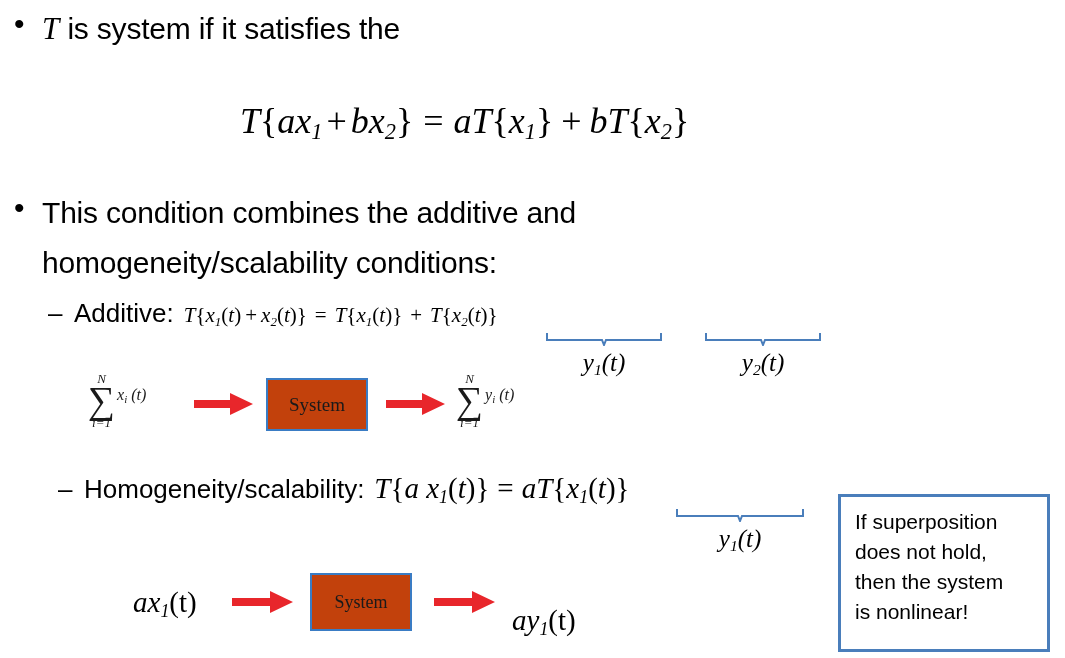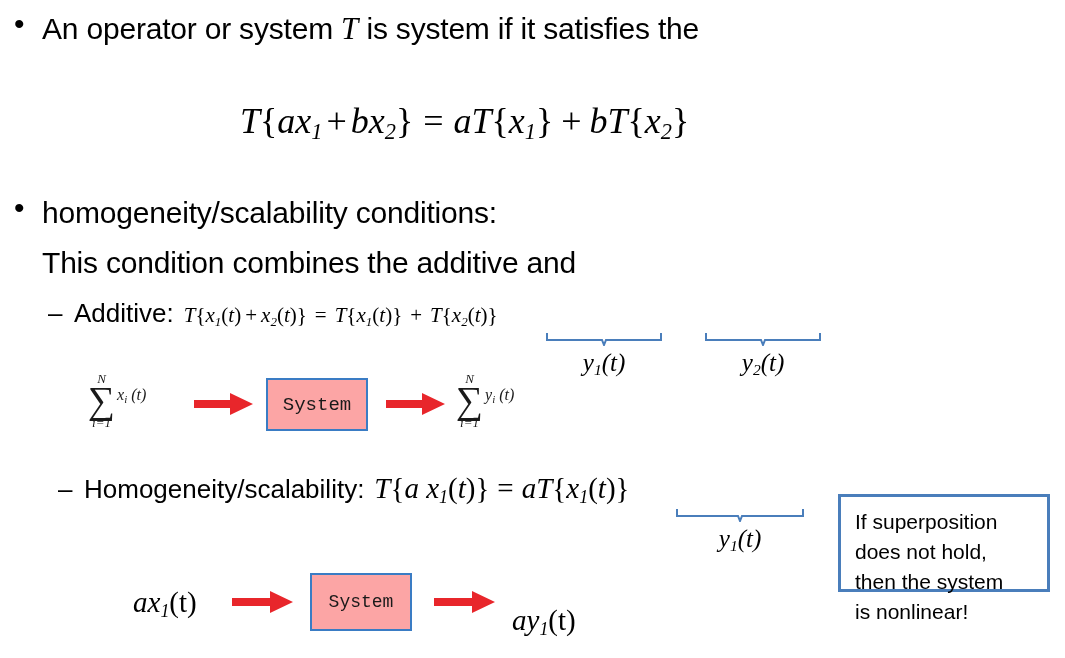--- a/index.html
+++ b/index.html
@@ -106,25 +106,25 @@
     font-size: 25px;
     color: #000;
     margin-top: 3px;
     white-space: nowrap;
   }
 
   
   .sysbox {
     position: absolute;
     border: 2px solid #3a7cc4;
-    background: #fca5a5;
+    background: #c2410c;
     display: flex;
     align-items: center;
     justify-content: center;
-    font-family: Liberation Mono, monospace;
+    font-family: Liberation Serif, serif;
     font-style: normal;
     color: #1a1a1a;
     box-sizing: border-box;
     text-align: center;
   }
   .arrow {
     position: absolute;
   }
   .arrow svg { display: block; }
 
@@ -180,36 +180,35 @@
 </style>
 </head>
 <body>
 
 <div class="slide">
 
   <div class="bullet-row" style="left:14px; top:4px; width:1000px;">
     <div class="bullet-dot">•</div>
     <div style="display:flex; flex-direction:column;">
       <div style="display:flex; align-items:baseline;">
-        <span class="bullet-text">An operator or system </span>
         <span class="math" style="font-size:31px;">T</span>
         <span class="bullet-text"> is system if it satisfies the</span>
       </div>
     </div>
   </div>
 
   <div class="abs math eq-main" style="left:240px; top:100px;">
     <span>T</span><span class="brace">{</span><span>a</span>x<sub class="msub">1</sub><span class="op">+</span><span>b</span>x<sub class="msub">2</sub><span class="brace">}</span><span class="op" style="padding:0 10px;">=</span><span>a</span>T<span class="brace">{</span>x<sub class="msub">1</sub><span class="brace">}</span><span class="op" style="padding:0 8px;">+</span><span>b</span>T<span class="brace">{</span>x<sub class="msub">2</sub><span class="brace">}</span>
   </div>
 
   <div class="bullet-row" style="left:14px; top:188px; width:1000px;">
     <div class="bullet-dot">•</div>
     <div style="display:flex; flex-direction:column;">
+      <div class="bullet-text">This condition combines the additive and</div>
       <div class="bullet-text">homogeneity/scalability conditions:</div>
-      <div class="bullet-text">This condition combines the additive and</div>
     </div>
   </div>
 
   <div class="dash-row" style="left:48px; top:296px;">
     <div class="dash-mark">–</div>
     <div class="sub-text">Additive:</div>
     <div class="math math-inline" style="margin-left:10px; font-size:21px;">
       T<span class="brace">{</span>x<sub class="msub">1</sub><span class="up">(</span>t<span class="up">)</span><span class="op">+</span>x<sub class="msub">2</sub><span class="up">(</span>t<span class="up">)</span><span class="brace">}</span><span class="op" style="padding:0 8px;">=</span><span>T<span class="brace">{</span>x<sub class="msub">1</sub><span class="up">(</span>t<span class="up">)</span><span class="brace">}</span></span><span class="op" style="padding:0 8px;">+</span><span>T<span class="brace">{</span>x<sub class="msub">2</sub><span class="up">(</span>t<span class="up">)</span><span class="brace">}</span></span>
     </div>
   </div>
@@ -286,21 +285,21 @@
     <div class="ubrace">
       <svg viewBox="0 0 128 14" preserveAspectRatio="none" aria-hidden="true">
         <path d="M1,1 L1,8 L62,8 L64,13 L66,8 L127,8 L127,1" fill="none" stroke="#4a7ebb" stroke-width="2"></path>
       </svg>
     </div>
     <div class="ubrace-label">
       <span>y</span><sub class="msub">1</sub><span class="up">(t)</span>
     </div>
   </div>
 
-  <div class="callout" style="left:838px; top:494px; width:212px; height:98px;">
+  <div class="callout" style="left:838px; top:494px; width:212px; height:158px;">
     <div class="callout-text">If superposition
 does not hold,
 then the system
 is nonlinear!</div>
   </div>
 
   <div class="abs math" style="left:133px; top:586px; font-size:29px;">
     <span>a</span><span>x</span><sub class="msub">1</sub><span class="up">(t)</span>
   </div>
 

